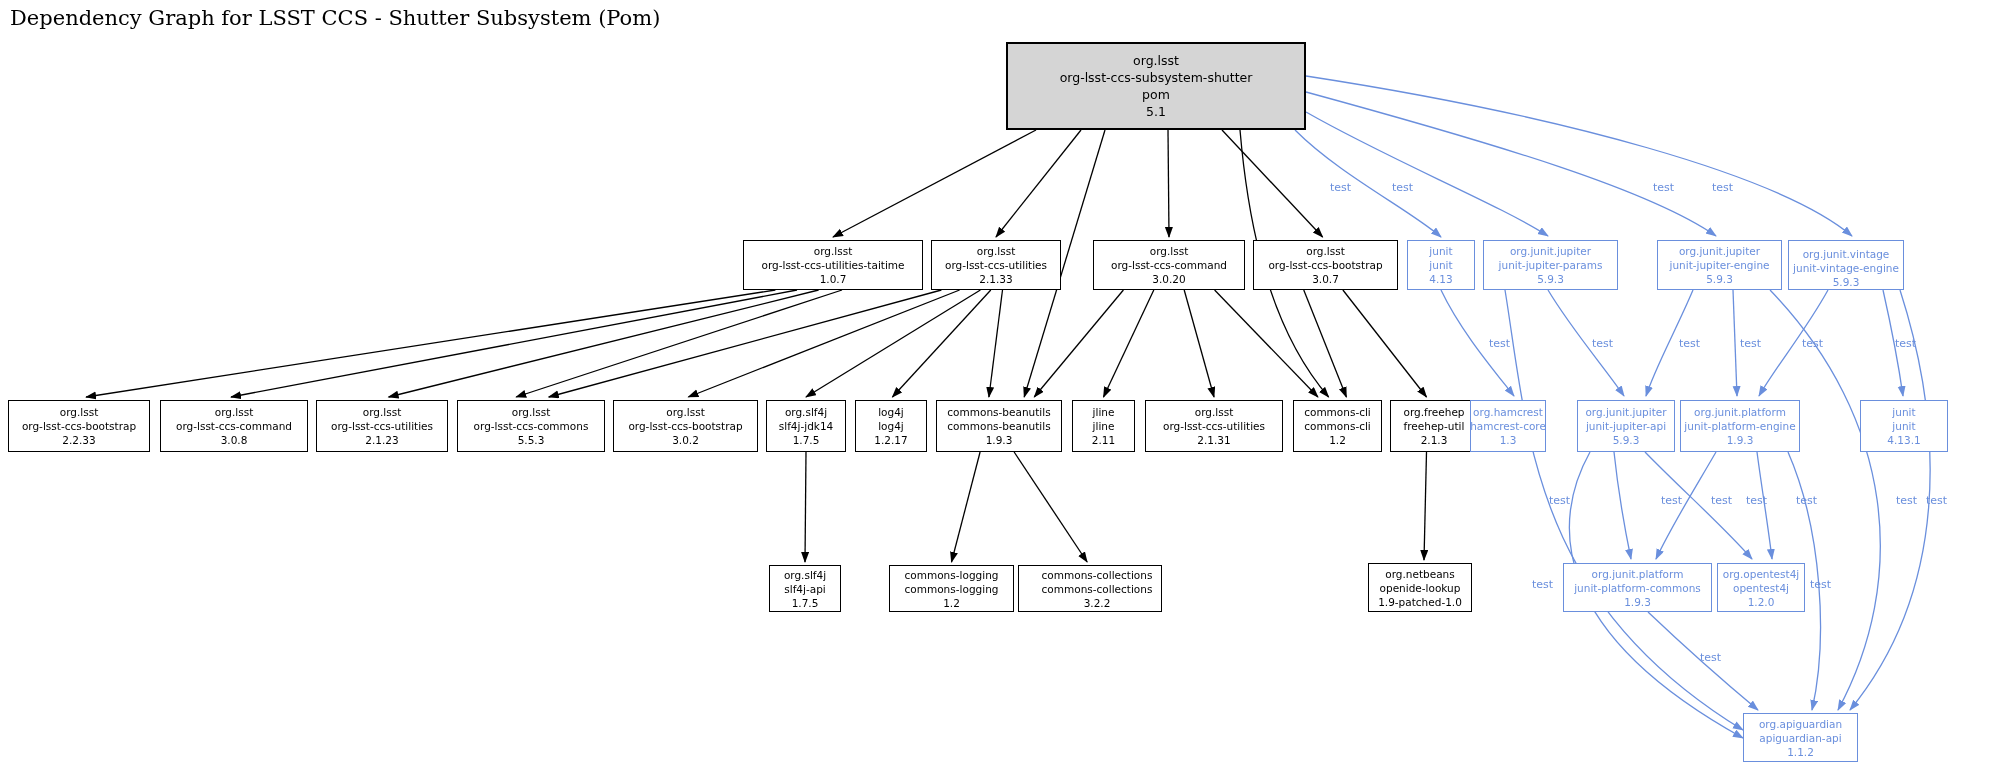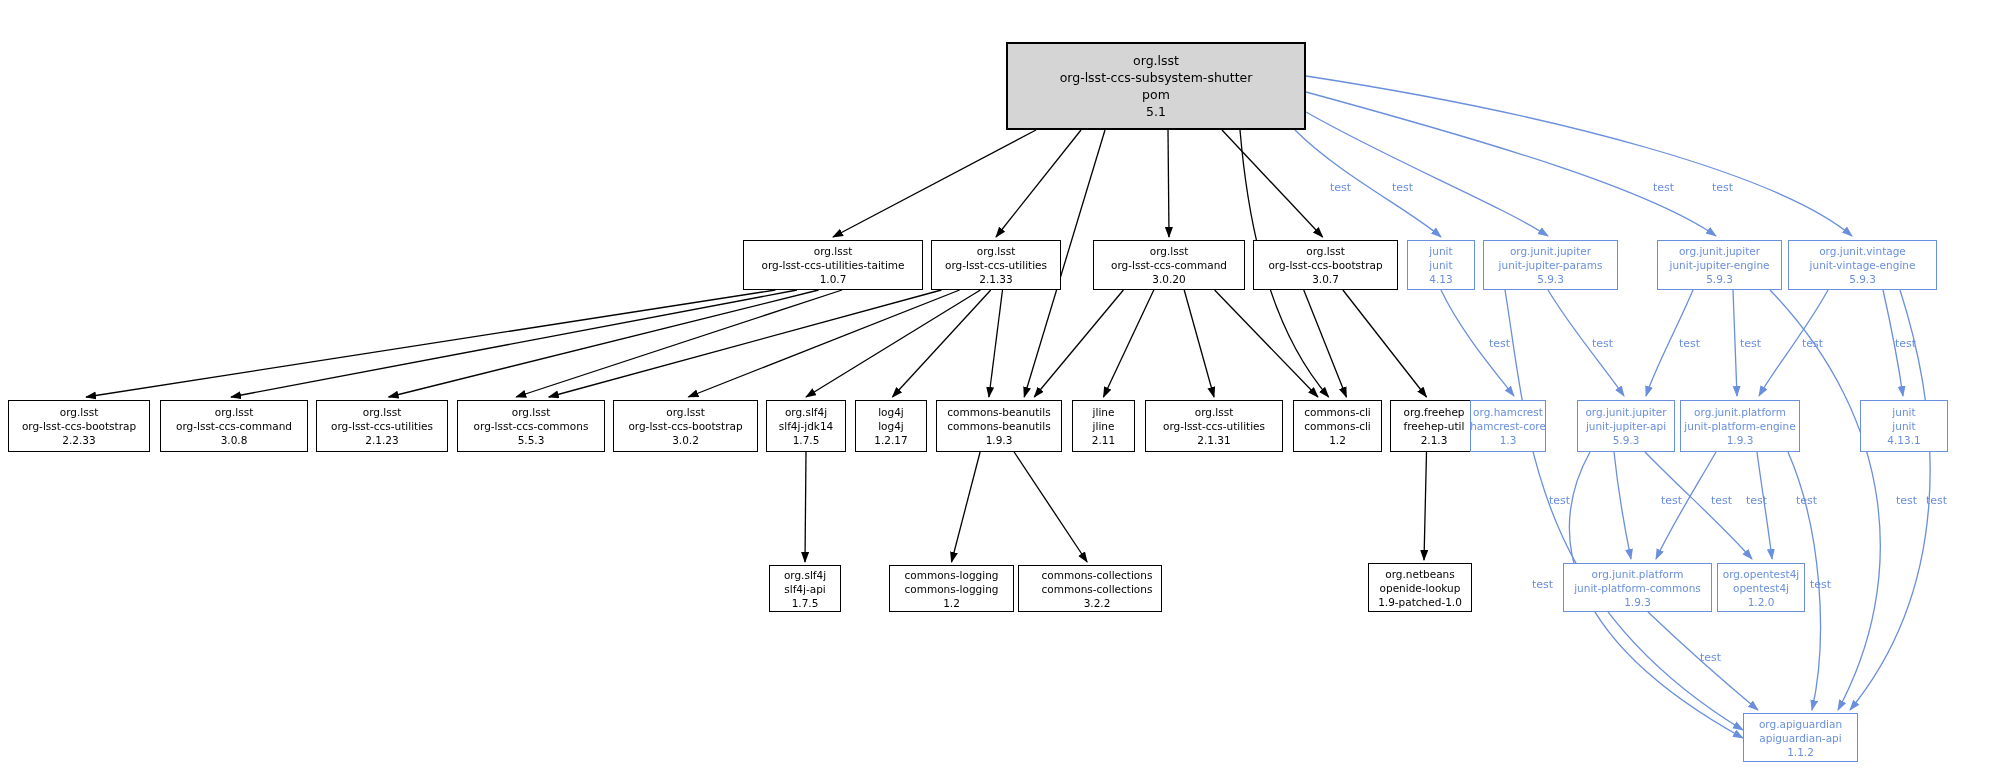--- a/index.html
+++ b/index.html
@@ -16,20 +16,21 @@
         background:#ffffff;border:1.6px solid #000;color:#000;
         font-size:10.5px;line-height:14px;white-space:nowrap;overflow:visible;}
   .node.root{background:#d5d5d5;border:2px solid #000;font-size:12.5px;line-height:17px;}
   .node.test{border-color:#6a8fdd;color:#6a8fdd;}
   .elabel{position:absolute;color:#6a8fdd;font-size:11px;line-height:12px;white-space:nowrap;}
 </style>
 </head>
 <body>
 
 <div id="stage">
+  <div id="title">Dependency Graph for LSST CCS - Shutter Subsystem (Pom)</div>
   <svg id="edges" xmlns="http://www.w3.org/2000/svg">
     <defs>
       <marker id="ak" markerUnits="userSpaceOnUse" markerWidth="13" markerHeight="10" refX="10" refY="4" orient="auto">
         <path d="M0,0 L11,4 L0,8 z" fill="#000000"></path>
       </marker>
       <marker id="ab" markerUnits="userSpaceOnUse" markerWidth="13" markerHeight="10" refX="10" refY="4" orient="auto">
         <path d="M0,0 L11,4 L0,8 z" fill="#6a8fdd"></path>
       </marker>
     </defs>
   <path d="M1036,130 L833,237" class="edge plain" marker-end="url(#ak)"></path>
@@ -113,21 +114,21 @@
       <div class="node test" style="left: 1483px; top: 240px; width: 135px; height: 50px;">
         <div>org.junit.jupiter</div>
         <div>junit-jupiter-params</div>
         <div>5.9.3</div>
       </div>
       <div class="node test" style="left: 1657px; top: 240px; width: 125px; height: 50px;">
         <div>org.junit.jupiter</div>
         <div>junit-jupiter-engine</div>
         <div>5.9.3</div>
       </div>
-      <div class="node test" style="left: 1788px; top: 240px; width: 149px; height: 50px;">
+      <div class="node test" style="left: 1788px; top: 240px; width: 116px; height: 50px; justify-content: flex-end;">
         <div>org.junit.vintage</div>
         <div>junit-vintage-engine</div>
         <div>5.9.3</div>
       </div>
       <div class="node plain" style="left: 8px; top: 400px; width: 142px; height: 52px;">
         <div>org.lsst</div>
         <div>org-lsst-ccs-bootstrap</div>
         <div>2.2.33</div>
       </div>
       <div class="node plain" style="left: 160px; top: 400px; width: 148px; height: 52px;">

